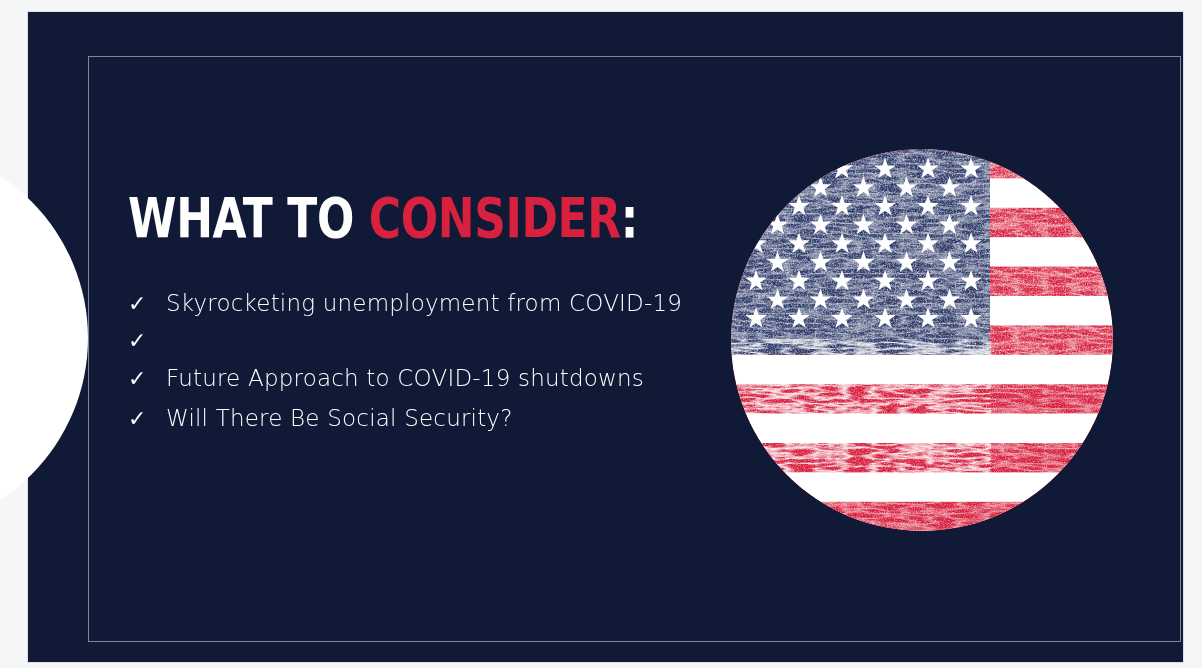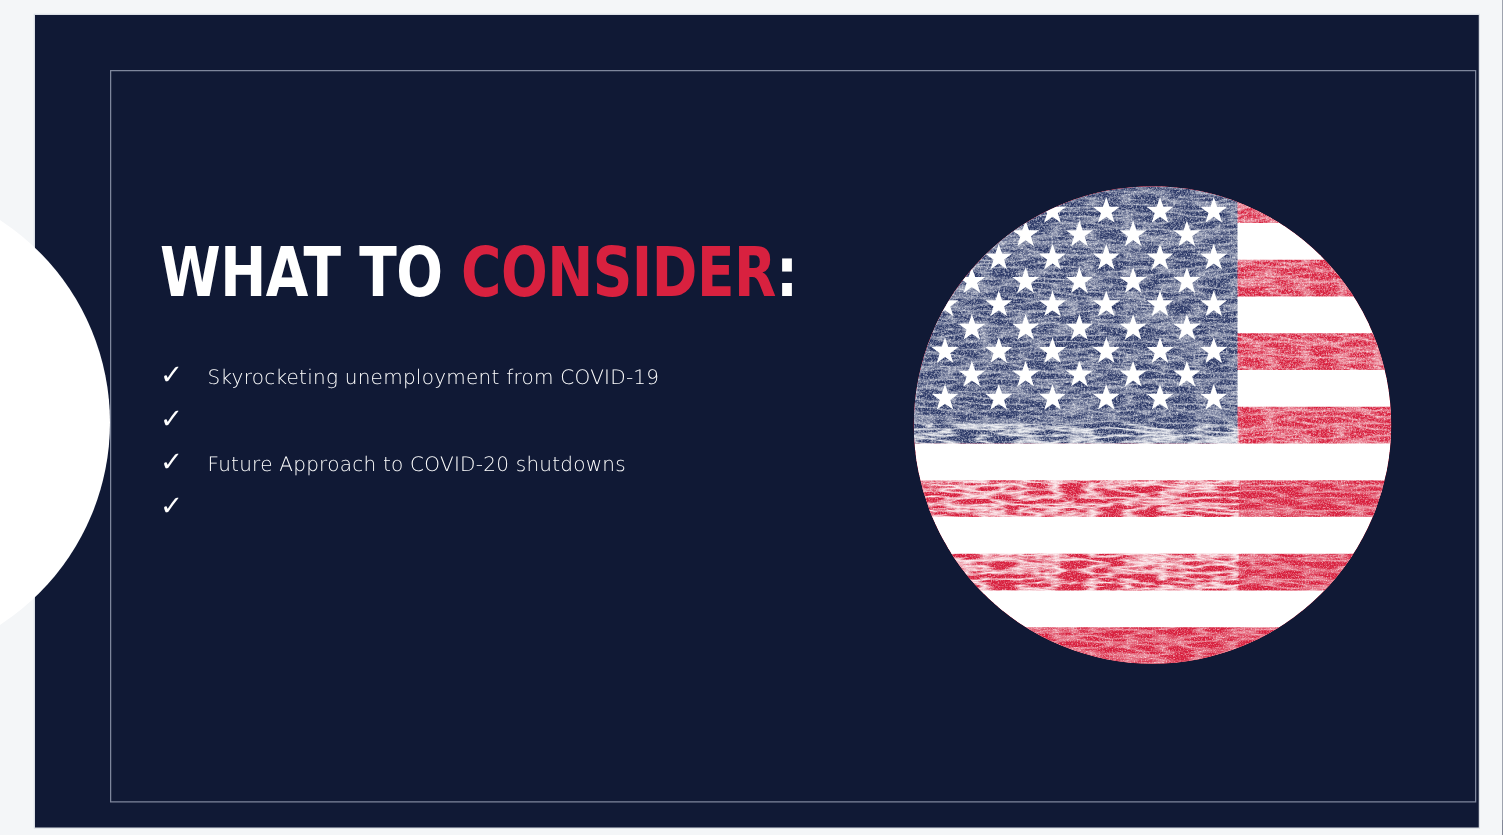--- a/index.html
+++ b/index.html
@@ -100,21 +100,21 @@
     flex: 0 0 auto;
     width: 38px;
     font-family: "DejaVu Sans", sans-serif;
     font-size: 22px;
     line-height: 1;
     color: #ffffff;
   }
   .bullet-text {
     font-family: "DejaVu Sans", sans-serif;
     font-weight: 300;
-    font-size: 16px;
+    font-size: 23px;
     line-height: 1.18;
     letter-spacing: 0.2px;
     color: #ffffff;
     white-space: nowrap;
   }
 
   
   .flag-circle {
     position: absolute;
     left: 731px;
@@ -152,25 +152,26 @@
         <span class="check-icon">✓</span>
         <span class="bullet-text">Skyrocketing unemployment from COVID-19</span>
       </li>
 
       <li class="bullet-item">
         <span class="check-icon">✓</span>
       </li>
 
       <li class="bullet-item">
         <span class="check-icon">✓</span>
-        <span class="bullet-text">Future Approach to COVID-20 shutdowns</span>
+        <span class="bullet-text">Future Approach to COVID-19 shutdowns</span>
       </li>
 
       <li class="bullet-item">
         <span class="check-icon">✓</span>
+        <span class="bullet-text">Will There Be Social Security?</span>
       </li>
 
     </ul>
   </div>
 
   <div class="flag-circle">
     <svg class="flag-svg" viewBox="0 0 382 382" xmlns="http://www.w3.org/2000/svg">
       <defs>
         <clipPath id="circleClip">
           <circle cx="191" cy="191" r="191"></circle>

